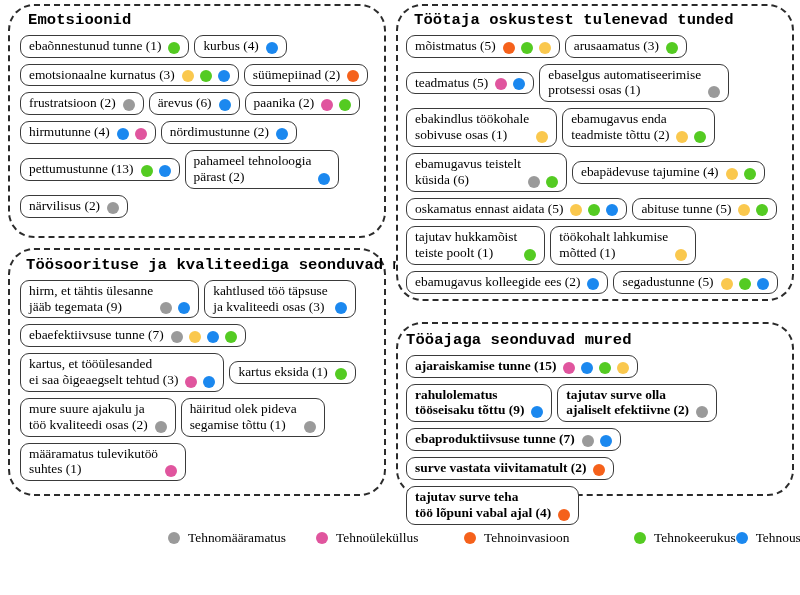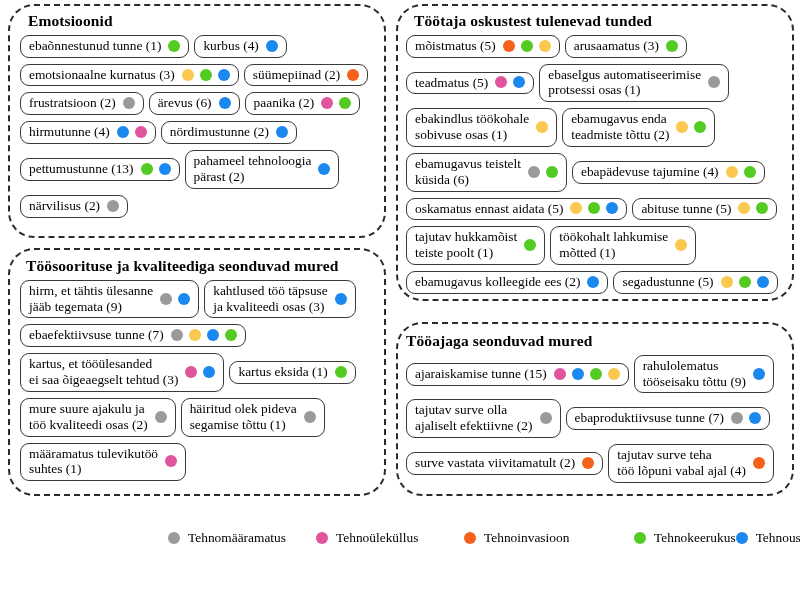--- a/index.html
+++ b/index.html
@@ -20,28 +20,29 @@
     box-sizing:border-box;
     background:#fff;
   }
   .panel-title{
     font-weight:bold;
     font-size:15.5px;
     letter-spacing:.1px;
     margin:6px 0 5px 18px;
     line-height:1.15;
     white-space:nowrap;
+    font-family:Liberation Mono, monospace;
   }
   .nodes{
     position:relative;
     padding:0 8px 6px 10px;
   }
   .node{
     display:inline-flex;
-    align-items:center;
+    align-items:flex-end;
     gap:7px;
     border:1.6px solid #3a3a3a;
     border-radius:9px;
     background:#fff;
     padding:2px 8px 3px 8px;
     margin:0 5px 6px 0;
     vertical-align:middle;
     box-sizing:border-box;
   }
   .node .label{
@@ -59,21 +60,21 @@
   #panel-emotions   {left:8px;  top:4px;   width:378px; height:234px;}
   #panel-performance{left:8px;  top:248px; width:378px; height:248px;}
   #panel-skills     {left:396px;top:4px;   width:398px; height:297px;}
   #panel-worktime   {left:396px;top:322px; width:398px; height:174px;}
 
   #panel-skills .panel-title{margin-left:16px;}
   #panel-worktime .panel-title{margin-left:8px;margin-top:8px;}
   #panel-performance .panel-title{margin-left:16px;margin-top:7px;}
 
   #panel-skills .nodes{padding-left:8px;padding-right:4px;}
-  #panel-worktime .nodes{padding-left:8px;padding-right:4px;}
+  #panel-worktime .nodes{padding-left:8px;padding-right:4px;font-weight:bold;}
 
   
   #legend{
     position:absolute;
     left:168px; top:528px;
     width:470px;
     display:grid;
     grid-template-columns:148px 148px 170px;
     grid-auto-rows:20px;
     grid-auto-flow:column;

